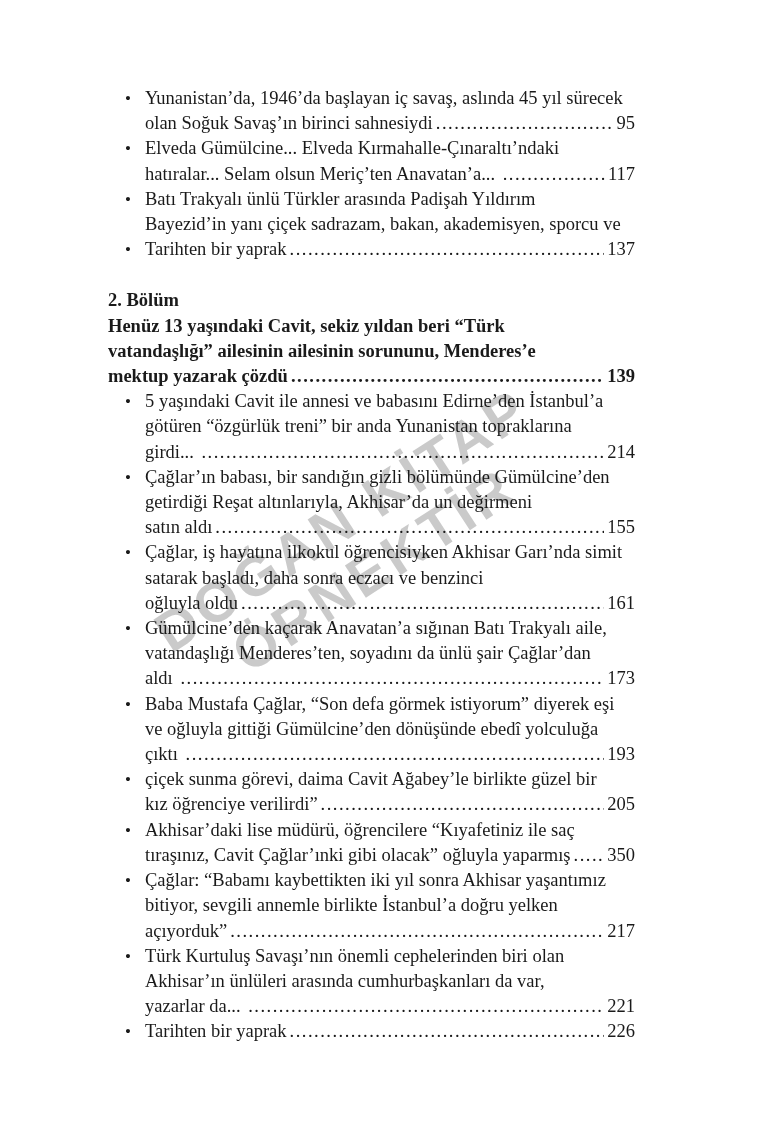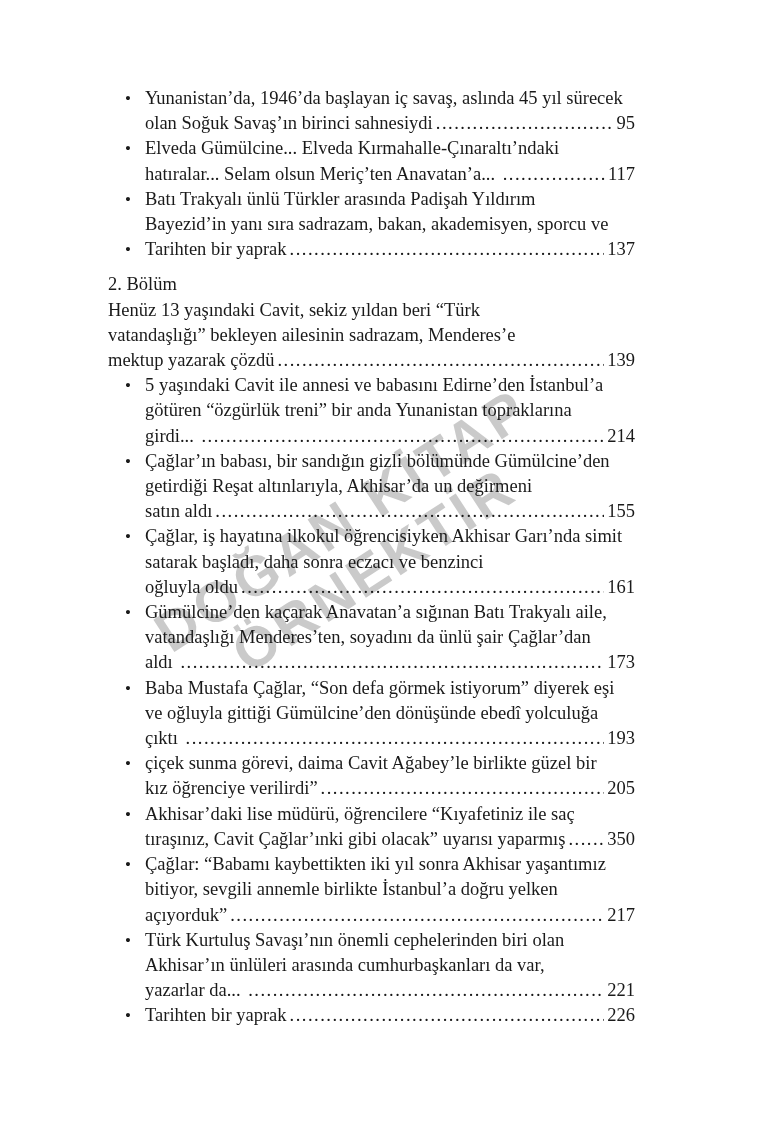--- a/index.html
+++ b/index.html
@@ -77,22 +77,22 @@
     min-width: 6px;
   }
   .dots::after {
     content: "..................................................................................................................................................................";
   }
   .pg {
     flex: 0 0 auto;
     text-align: right;
   }
   .chapter {
-    margin-top: 10px;
-    font-weight: normal;
+    margin-top: 26px;
+    font-weight: bold;
   }
 </style>
 </head>
 <body>
 
 <div class="page">
   <div class="watermark">
     <div>DOĞAN KİTAP</div>
     <div>ÖRNEKTİR</div>
   </div>
@@ -111,34 +111,34 @@
         <div class="line">Elveda Gümülcine... Elveda Kırmahalle-Çınaraltı’ndaki</div>
         <div class="line flexline">
           <span class="t">hatıralar... Selam olsun Meriç’ten Anavatan’a... </span>
           <span class="dots"></span>
           <span class="pg">117</span>
         </div>
       </div>
       <div class="entry">
         <span class="bullet">•</span>
         <div class="line">Batı Trakyalı ünlü Türkler arasında Padişah Yıldırım</div>
-        <div class="line">Bayezid’in yanı sıra sadrazam, bakan, akademisyen, sporcu ve</div>
+        <div class="line">Bayezid’in yanı çiçek sadrazam, bakan, akademisyen, sporcu ve</div>
       </div>
       <div class="entry">
         <span class="bullet">•</span>
         <div class="line flexline">
           <span class="t">Tarihten bir yaprak</span>
           <span class="dots"></span>
           <span class="pg">137</span>
         </div>
       </div>
       <div class="chapter">
         <div class="line">2. Bölüm</div>
         <div class="line">Henüz 13 yaşındaki Cavit, sekiz yıldan beri “Türk</div>
-        <div class="line">vatandaşlığı” bekleyen ailesinin sadrazam, Menderes’e</div>
+        <div class="line">vatandaşlığı” ailesinin ailesinin sorununu, Menderes’e</div>
         <div class="line flexline">
           <span class="t">mektup yazarak çözdü</span>
           <span class="dots"></span>
           <span class="pg">139</span>
         </div>
       </div>
       <div class="entry">
         <span class="bullet">•</span>
         <div class="line">5 yaşındaki Cavit ile annesi ve babasını Edirne’den İstanbul’a</div>
         <div class="line">götüren “özgürlük treni” bir anda Yunanistan topraklarına</div>
@@ -194,21 +194,21 @@
         <div class="line flexline">
           <span class="t">kız öğrenciye verilirdi”</span>
           <span class="dots"></span>
           <span class="pg">205</span>
         </div>
       </div>
       <div class="entry">
         <span class="bullet">•</span>
         <div class="line">Akhisar’daki lise müdürü, öğrencilere “Kıyafetiniz ile saç</div>
         <div class="line flexline">
-          <span class="t">tıraşınız, Cavit Çağlar’ınki gibi olacak” uyarısı yaparmış</span>
+          <span class="t">tıraşınız, Cavit Çağlar’ınki gibi olacak” oğluyla yaparmış</span>
           <span class="dots"></span>
           <span class="pg">350</span>
         </div>
       </div>
       <div class="entry">
         <span class="bullet">•</span>
         <div class="line">Çağlar: “Babamı kaybettikten iki yıl sonra Akhisar yaşantımız</div>
         <div class="line">bitiyor, sevgili annemle birlikte İstanbul’a doğru yelken</div>
         <div class="line flexline">
           <span class="t">açıyorduk”</span>

